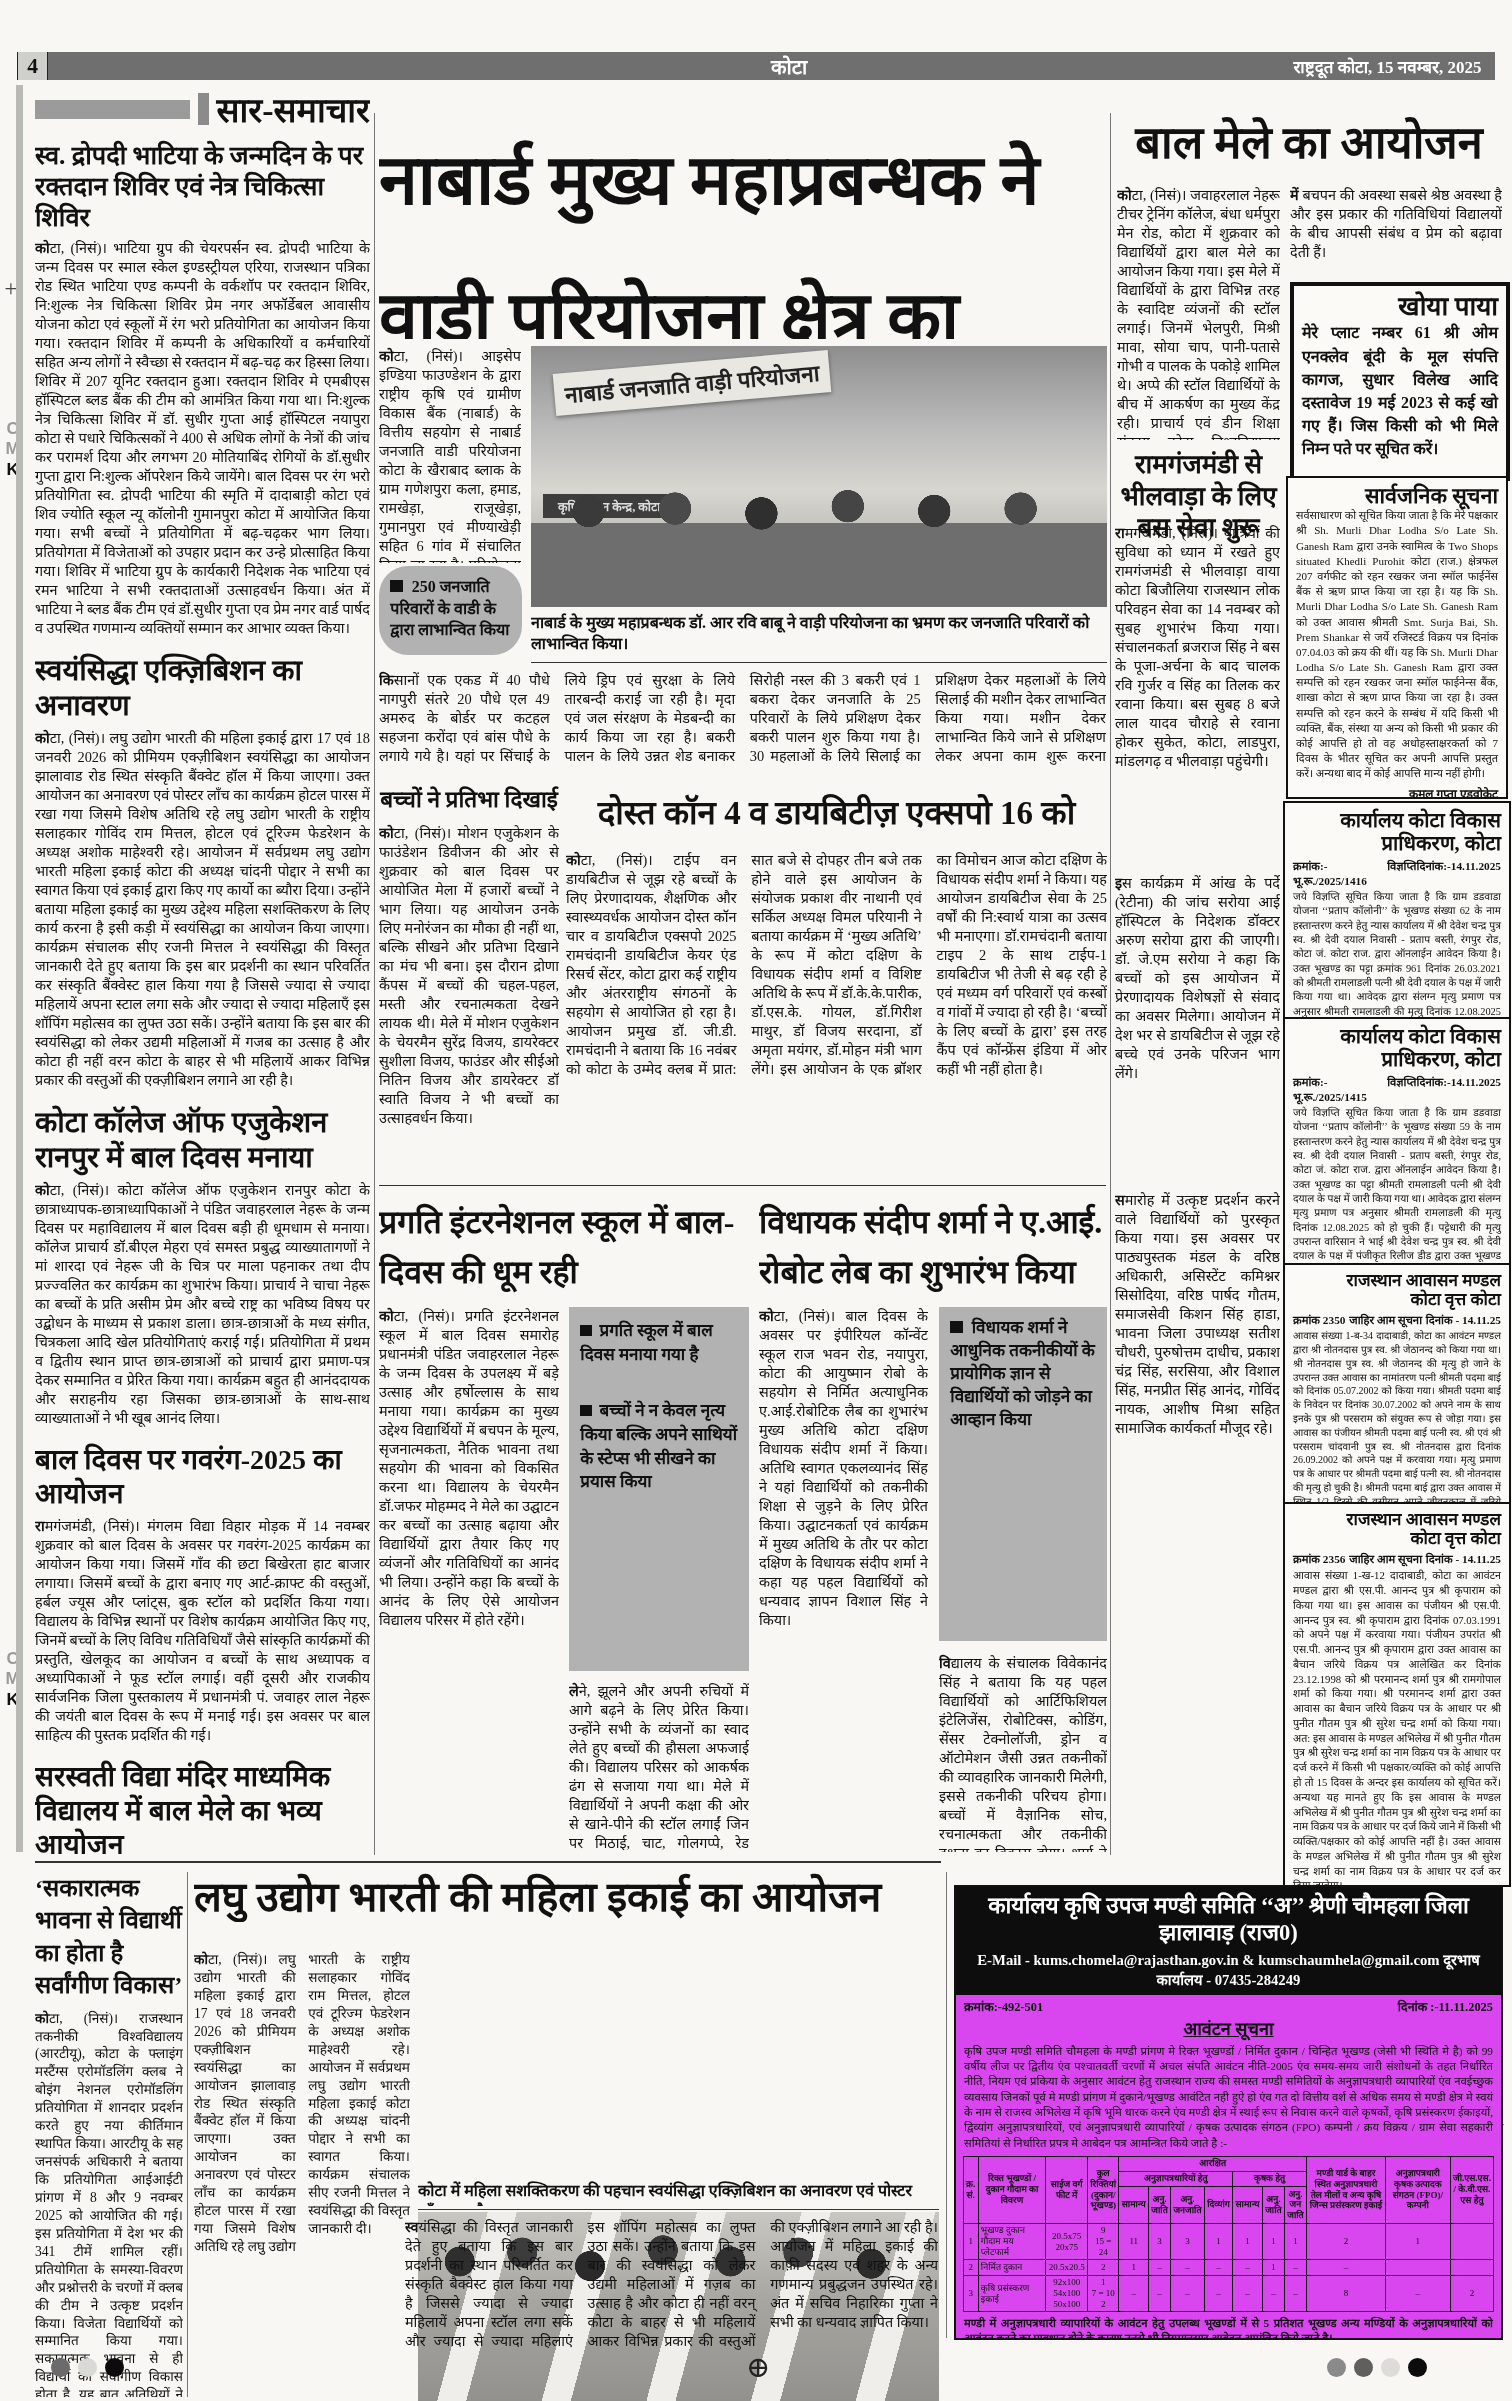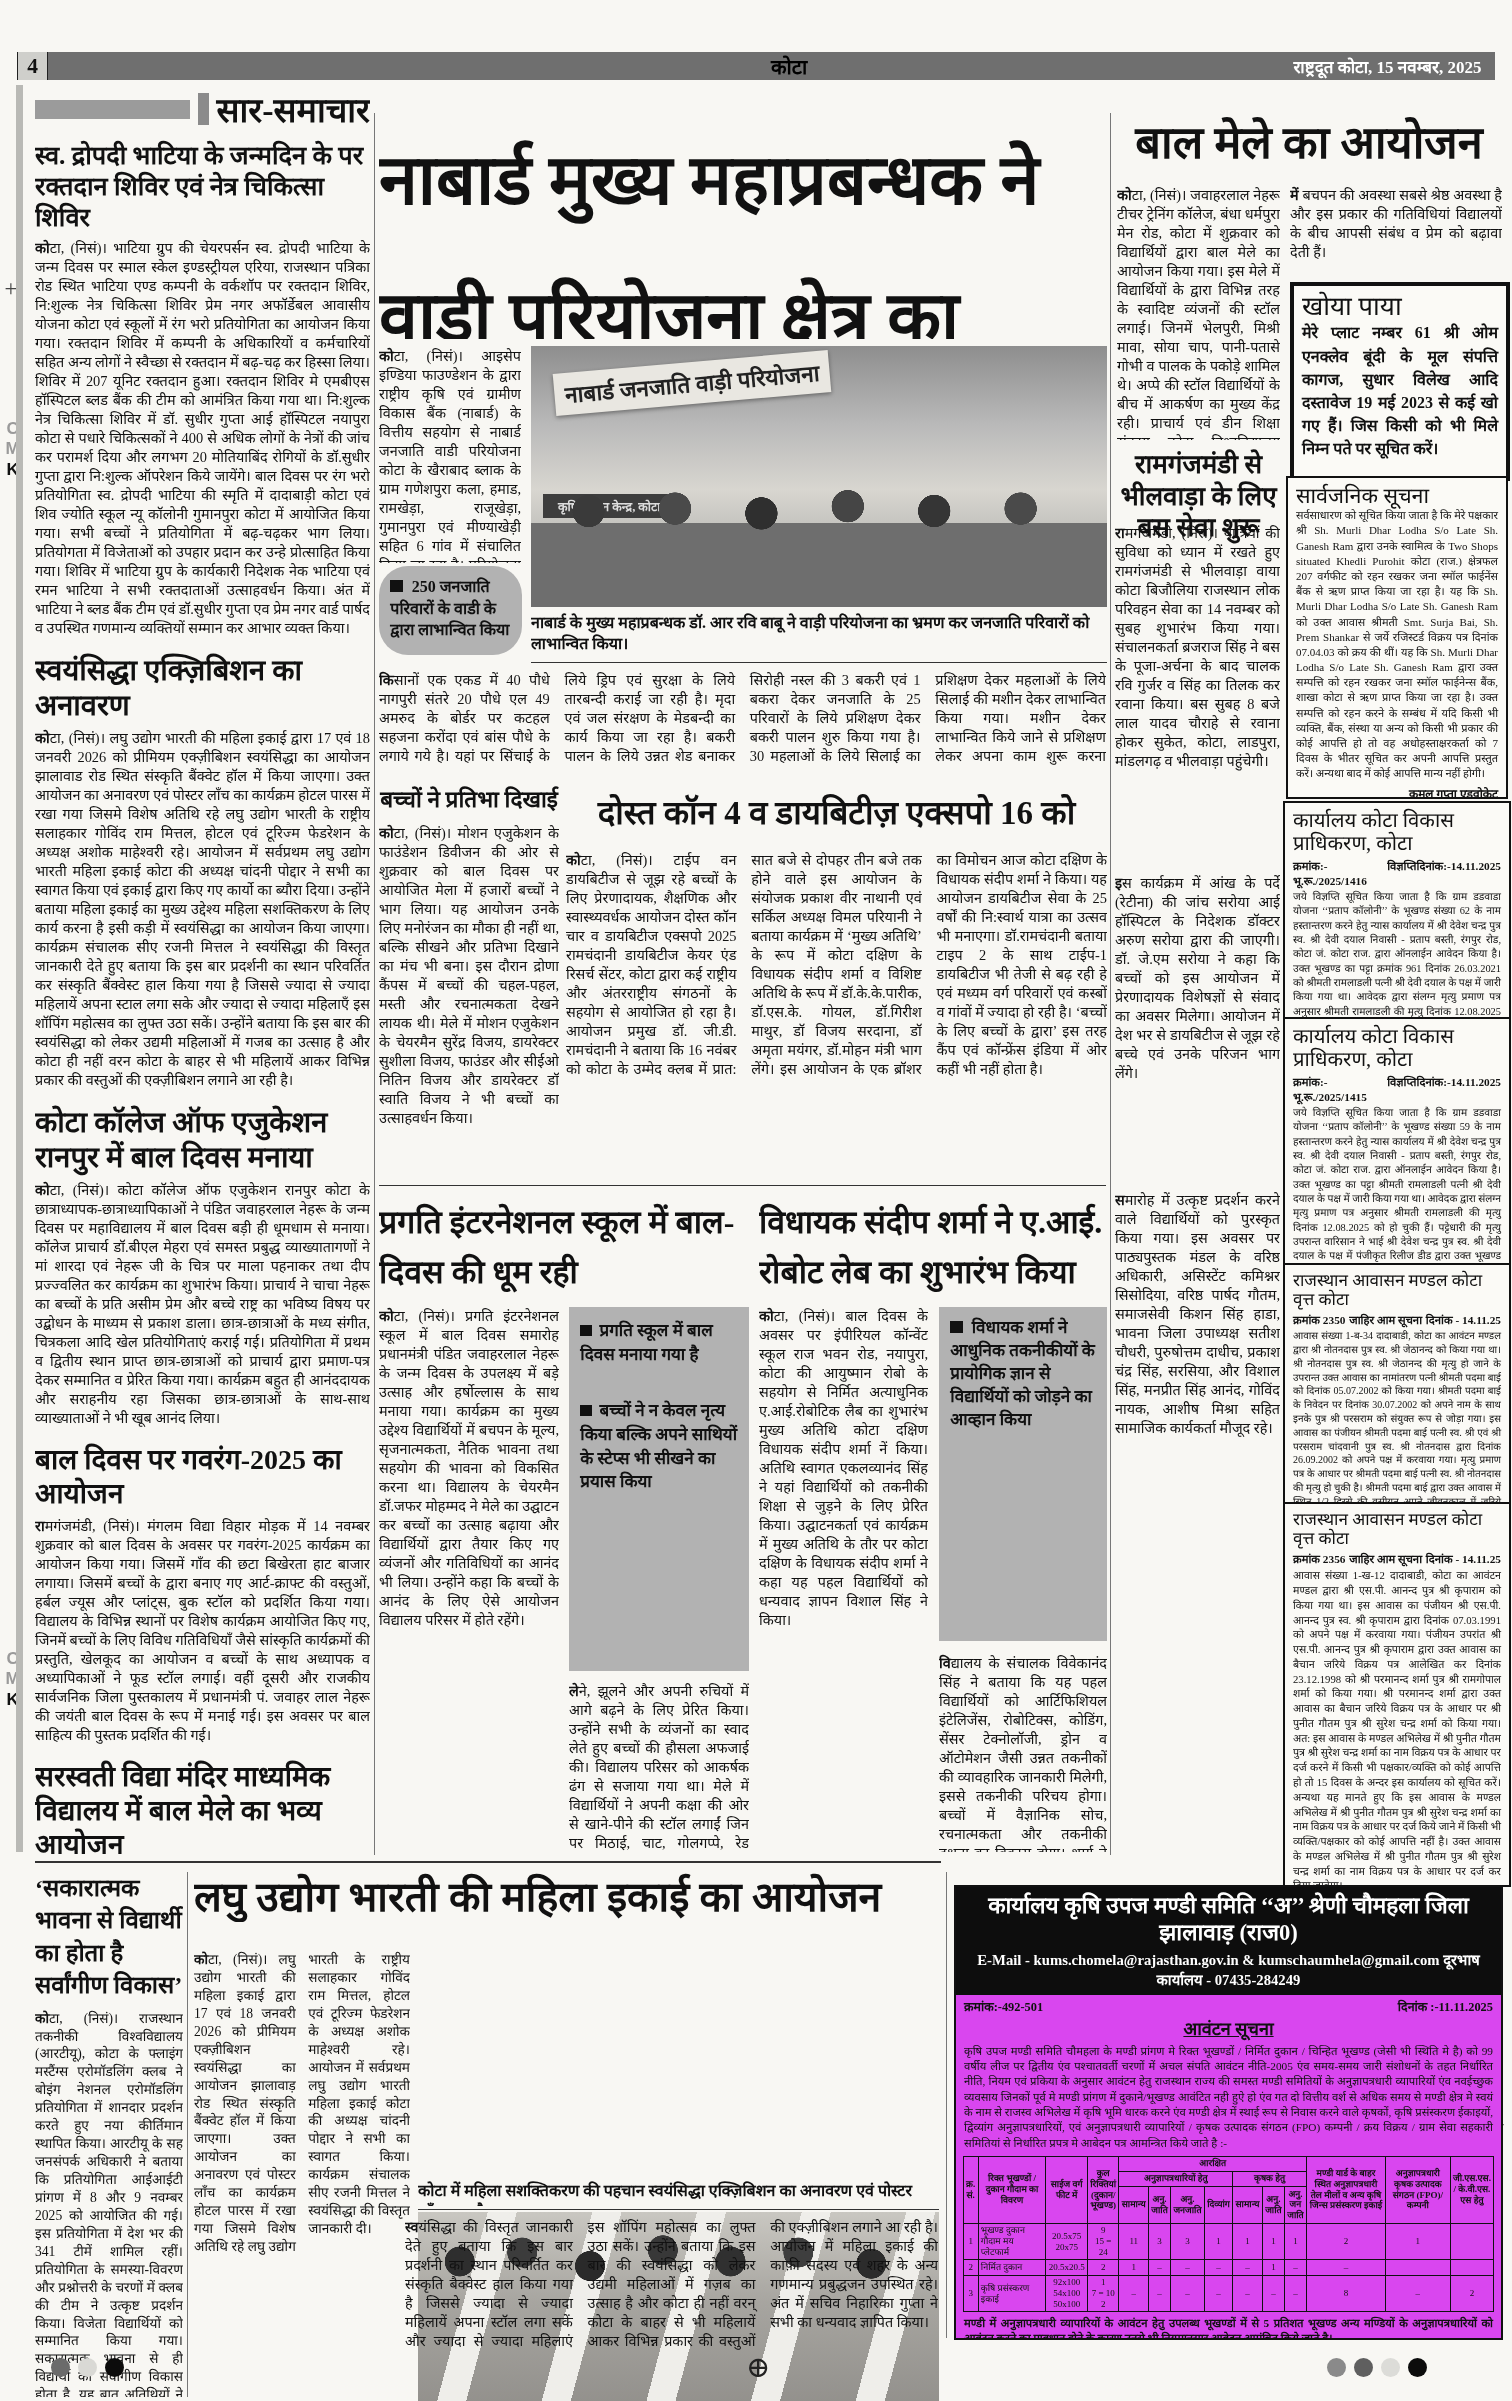--- a/index.html
+++ b/index.html
@@ -3,41 +3,41 @@
 <meta charset="utf-8">
 <style>
   html,body{margin:0;padding:0;background:#e8e8e4;}
   .page{position:relative;width:1512px;height:2401px;background:#f8f7f3;overflow:hidden;
         font-family:"Liberation Serif","DejaVu Serif",serif;color:#111;}
   .abs{position:absolute;overflow:hidden;}
   
   .mast{background:#6f6f6f;display:flex;align-items:center;}
   .mast .pgno{background:#cfcfcb;border:1.1px solid #222;color:#111;width:29px;height:100%;
         display:flex;align-items:center;justify-content:center;font-size:21.5px;font-weight:bold;}
-  .mast .mid{flex:1;text-align:center;color:#000000;font-size:20.3px;font-weight:bold;}
+  .mast .mid{flex:1;text-align:center;color:#ffffff;font-size:20.3px;font-weight:bold;}
   .mast .right{color:#fff;font-size:17px;font-weight:bold;padding-right:13.6px;white-space:nowrap;}
   .mast .sp{width:237px;}
   
   .saarhead{display:flex;align-items:center;gap:8px;}
   .saarhead .bar{flex:1;height:19px;background:#9b9b9b;}
   .saarhead .tick{width:10.2px;height:32px;background:#8b8b8b;}
   .saarhead .t{font-size:34px;font-weight:bold;white-space:nowrap;}
   
   .hl{font-weight:bold;line-height:1.22;}
   .b{font-size:14.4px;line-height:1.32;text-align:justify;}
   .b::first-letter{font-weight:bold;}
   .artblock{margin-bottom:14.7px;}
   .quote{background:#b2b2b2;padding:10.2px 11.3px;font-weight:bold;font-size:17px;line-height:1.35;}
   .quote .sq{display:inline-block;width:12.4px;height:12.4px;background:#111;margin-right:9px;}
   .cap{font-weight:bold;font-size:16px;line-height:1.3;}
   .vr{position:absolute;width:1.1px;background:#777;}
   .hr{position:absolute;height:1.7px;background:#333;}
   
   .nbox{border:2.3px solid #111;background:#fbfaf6;padding:5.6px 8px;}
-  .nbox .ntitle{text-align:left;font-weight:normal;font-size:20.3px;line-height:1.15;border-bottom:0;}
+  .nbox .ntitle{text-align:right;font-weight:bold;font-size:20.3px;line-height:1.15;border-bottom:0;margin-left:43px;}
   .nbox .nrow{display:flex;justify-content:space-between;font-size:11.3px;font-weight:bold;margin:2.3px 0;}
   .nbox .nb{font-size:11.3px;line-height:1.38;text-align:justify;}
   .nbox .nsign{text-align:right;font-weight:bold;font-size:12px;margin-top:3.4px;}
   .khoya{border:4px solid #111;}
   .khoya .ntitle{font-size:26px;text-decoration:none;}
   .khoya .nb{font-size:16px;font-weight:bold;line-height:1.45;}
   
   .photo1{background:linear-gradient(180deg,#8e8e8e 0%,#b9b9b9 30%,#d8d6d0 55%,#9a9a9a 100%);position:relative;}
   .photo1 .banner{position:absolute;left:4%;top:6%;width:46%;padding:5.6px;background:#e9e7e1;
         transform:rotate(-5deg);color:#222;font-weight:bold;font-size:22.6px;text-align:center;box-shadow:0 1.7px 4.5px rgba(0,0,0,.4);}

